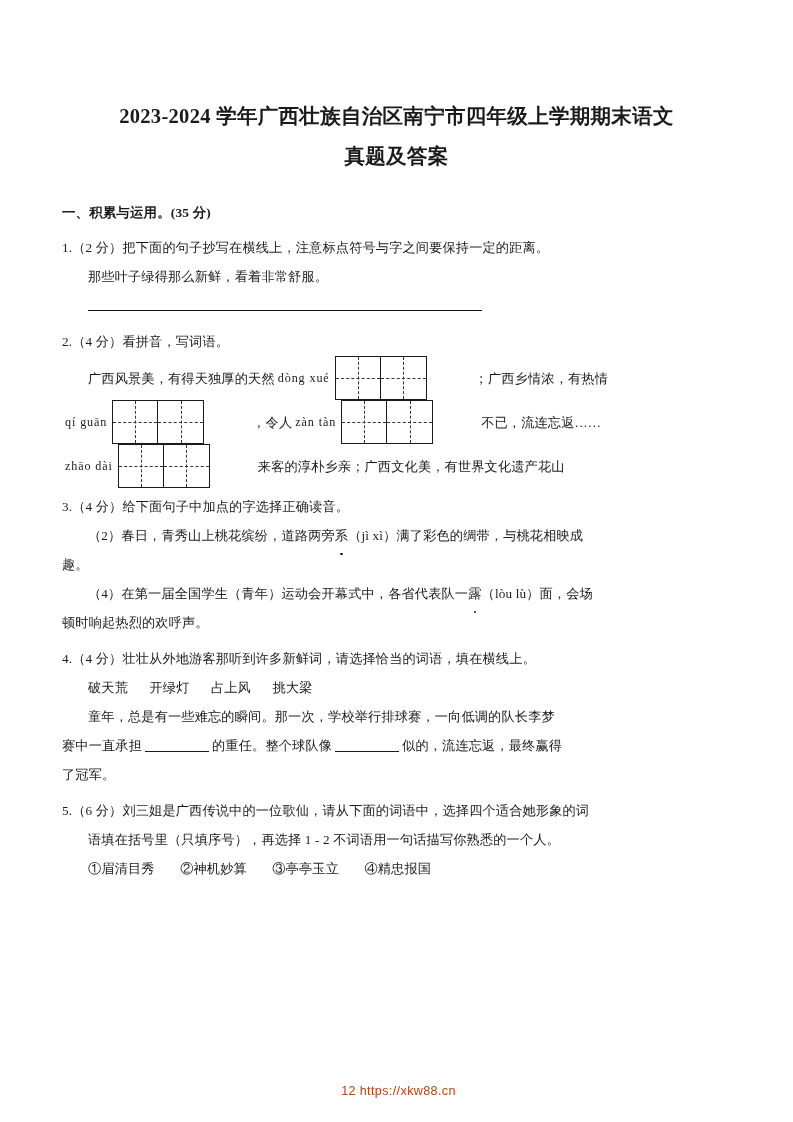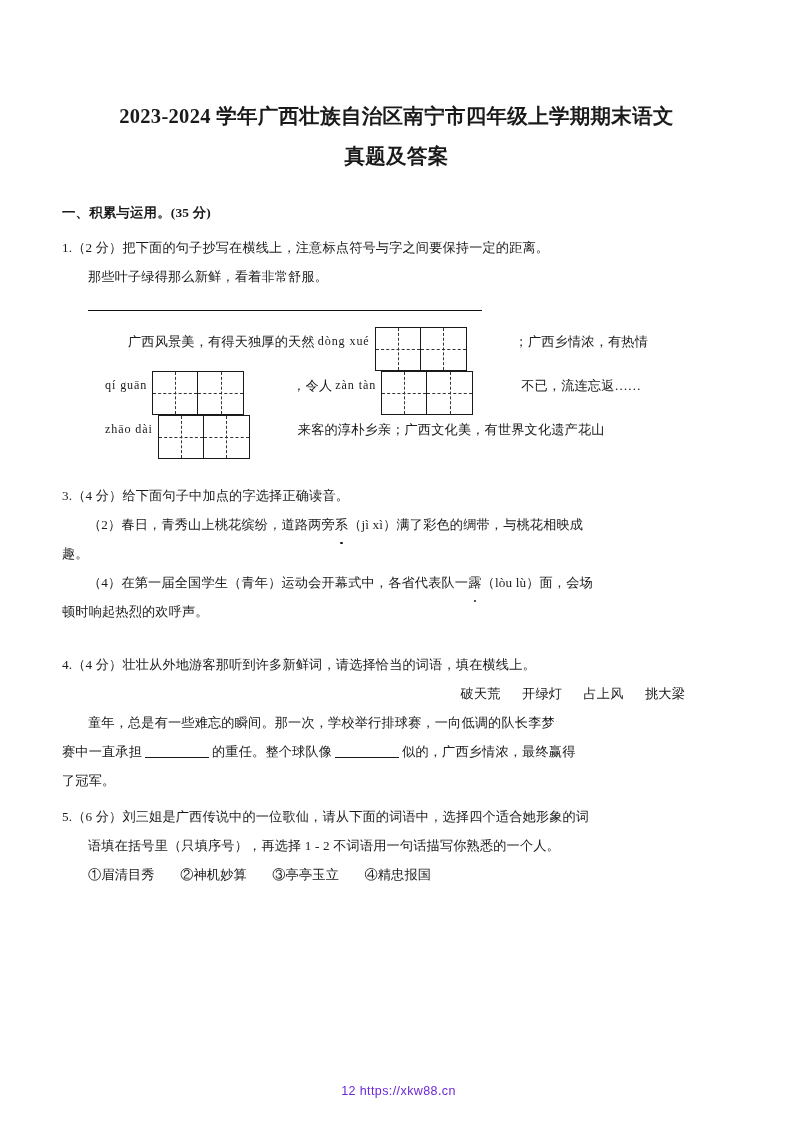--- a/index.html
+++ b/index.html
@@ -81,24 +81,24 @@
   .write-line {
     display: block;
     width: 394px;
     border-bottom: 1.4px solid #111;
     height: 1px;
   }
 
   
   .pinyin-row {
     display: flex;
+    align-items: center;
     flex-wrap: wrap;
     line-height: 29px;
     letter-spacing: 0.15px;
-    margin-left: 40px;
   }
   .pinyin-row.indent { padding-left: 26px; }
 
   .pinyin {
     font-family: "Liberation Serif", "DejaVu Serif", serif;
     font-size: 12.1px;
     letter-spacing: 0.9px;
     white-space: nowrap;
     padding: 0 3px;
   }
@@ -148,21 +148,20 @@
     height: 2.4px;
     margin-left: -1.2px;
     background: #1a1a1a;
     border-radius: 50%;
   }
 
   
   .word-bank {
     padding-left: 26px;
     letter-spacing: 0.15px;
-    text-align: right;
   }
   .word-bank .w { margin-right: 18px; }
   .word-bank .w:last-child { margin-right: 0; }
 
   
   .blank {
     display: inline-block;
     width: 64px;
     border-bottom: 1.2px solid #1a1a1a;
     height: 14px;
@@ -180,21 +179,21 @@
 
   
   .footer {
     position: absolute;
     left: 4px;
     right: 0;
     bottom: 24px;
     text-align: center;
     font-family: "Liberation Sans", "DejaVu Sans", sans-serif;
     font-size: 12.5px;
-    color: #6d28d9;
+    color: #c2410c;
     letter-spacing: 0.4px;
   }
 </style>
 </head>
 <body>
 
 <div class="page">
 
   <h1 class="doc-title">2023-2024 学年广西壮族自治区南宁市四年级上学期期末语文真题及答案</h1>
 
@@ -204,20 +203,21 @@
 
     <div class="q">
       <div class="q-stem">1.（2 分）把下面的句子抄写在横线上，注意标点符号与字之间要保持一定的距离。</div>
       <div class="q-body">那些叶子绿得那么新鲜，看着非常舒服。</div>
       <div class="write-line-row">
         <span class="write-line"></span>
       </div>
     </div>
 
     <div class="q">
+      <div class="q-stem">2.（4 分）看拼音，写词语。</div>
 
       <div class="pinyin-row indent">
         <span>广西风景美，有得天独厚的天然</span>
         <span class="pinyin">dòng xué</span>
         <span class="tzg">
           <span class="cell"></span>
           <span class="cell"></span>
         </span>
         <span class="gap-sm"></span>
         <span>；广西乡情浓，有热情</span>
@@ -244,51 +244,51 @@
         <span class="pinyin">zhāo dài</span>
         <span class="tzg">
           <span class="cell"></span>
           <span class="cell"></span>
         </span>
         <span class="gap-sm"></span>
         <span>来客的淳朴乡亲；广西文化美，有世界文化遗产花山</span>
       </div>
     </div>
 
-    <div class="q" style="margin-top:22px;">
+    <div class="q" style="margin-top:4px;">
       <div class="q-stem">3.（4 分）给下面句子中加点的字选择正确读音。</div>
 
 
       <div class="sub">
         <span>（2）春日，青秀山上桃花缤纷，道路两旁</span><span class="dotchar">系</span><span>（jì xì）满了彩色的绸带，与桃花相映成</span>
       </div>
       <div class="sub-wrap">趣。</div>
 
 
       <div class="sub">
         <span>（4）在第一届全国学生（青年）运动会开幕式中，各省代表队一</span><span class="dotchar">露</span><span>（lòu lù）面，会场</span>
       </div>
       <div class="sub-wrap">顿时响起热烈的欢呼声。</div>
     </div>
 
-    <div class="q" style="margin-top:24px;">
+    <div class="q" style="margin-top:7px;">
       <div class="q-stem">4.（4 分）壮壮从外地游客那听到许多新鲜词，请选择恰当的词语，填在横线上。</div>
 
       <div class="word-bank">
         <span class="w">破天荒</span>
         <span class="w">开绿灯</span>
         <span class="w">占上风</span>
         <span class="w">挑大梁</span>
       </div>
 
       <div class="q-body">童年，总是有一些难忘的瞬间。那一次，学校举行排球赛，一向低调的队长李梦</div>
 
 
       <div class="q-body-noindent">
-        <span>赛中一直承担</span><span class="blank"></span><span>的重任。整个球队像</span><span class="blank"></span><span>似的，广西乡情浓，最终赢得</span>
+        <span>赛中一直承担</span><span class="blank"></span><span>的重任。整个球队像</span><span class="blank"></span><span>似的，流连忘返，最终赢得</span>
       </div>
 
       <div class="q-body-noindent">了冠军。</div>
     </div>
 
     <div class="q" style="margin-top:7px;">
       <div class="q-stem">5.（6 分）刘三姐是广西传说中的一位歌仙，请从下面的词语中，选择四个适合她形象的词</div>
       <div class="q-body">语填在括号里（只填序号），再选择 1 - 2 不词语用一句话描写你熟悉的一个人。</div>
       <div class="opts">
         <span class="o">①眉清目秀</span>

